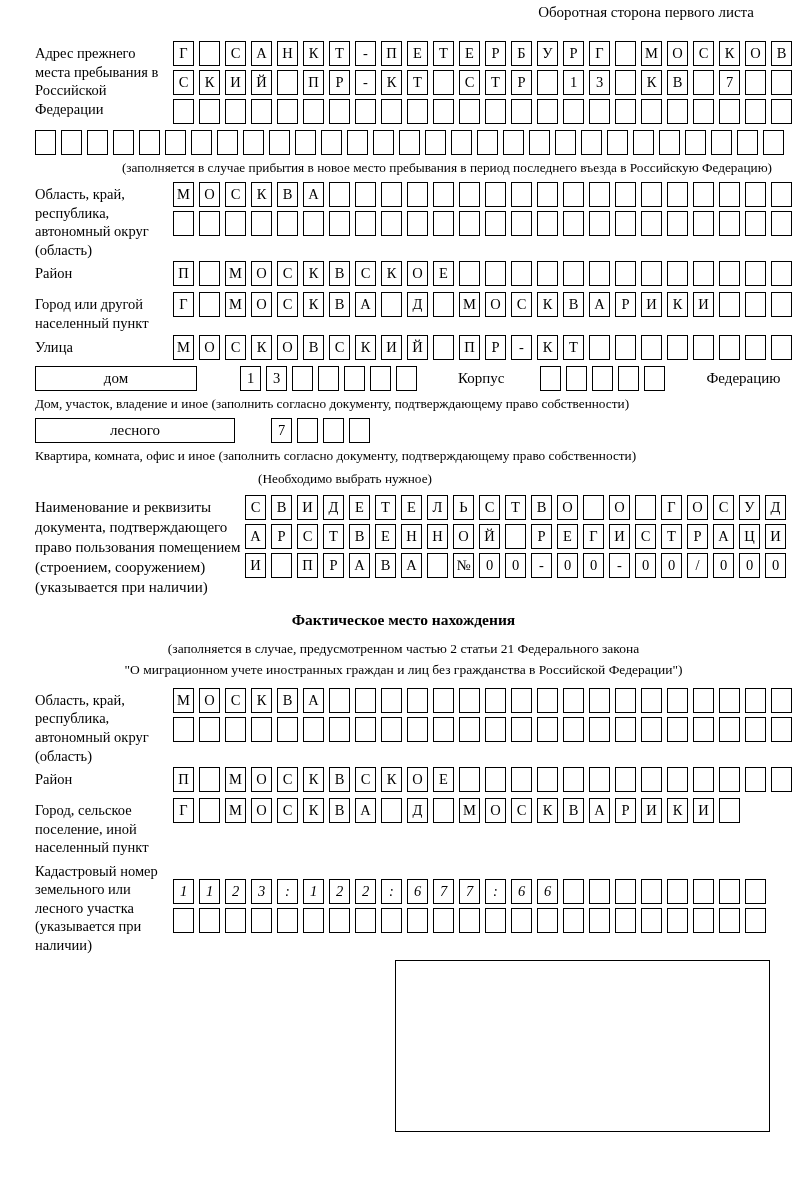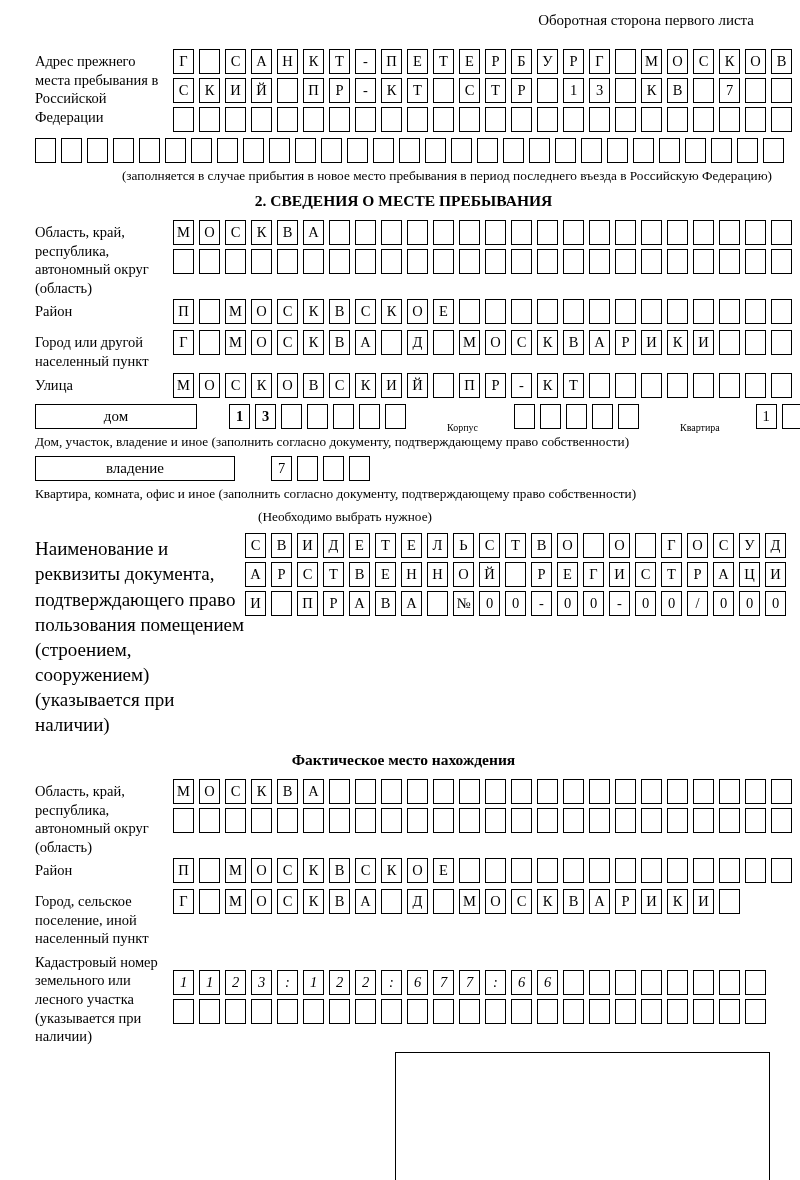--- a/index.html
+++ b/index.html
@@ -1,32 +1,32 @@
 <!DOCTYPE html>
 <html><head>
 <meta charset="utf-8">
 <style>
   html,body{margin:0;padding:0;background:#fff;}
   body{width:800px;height:1180px;color:#000;font-family:"Liberation Serif",serif;}
-  .page{padding:12px 28px 0 35px;box-sizing:border-box;width:800px;height:1180px;overflow:hidden;}
+  .page{padding:4px 28px 0 35px;box-sizing:border-box;width:800px;height:1180px;overflow:hidden;}
   .hdr-note{text-align:right;font-size:15px;margin-bottom:20px;padding-right:18px;}
   .field{display:flex;margin-bottom:2px;}
   .lbl{width:138px;flex:none;font-size:14.5px;line-height:1.28;padding-top:3px;}
-  .lbl-wide{width:210px;flex:none;font-size:19px;line-height:1.32;padding-top:3px;}
+  .lbl-wide{width:210px;flex:none;font-size:15px;line-height:1.32;padding-top:3px;}
   .rows{flex:1;}
   .cells-row{white-space:nowrap;margin-bottom:4px;height:25px;}
   .cell{display:inline-block;box-sizing:border-box;width:21px;height:25px;border:1.5px solid #000;
         margin-right:5px;text-align:center;font-size:14.5px;line-height:22px;vertical-align:top;}
   .caption{font-size:13.3px;line-height:1.3;margin:1px 0 6px 0;}
   .caption.center{text-align:right;}
   .sec-title{text-align:center;font-weight:bold;font-size:15.5px;margin:8px 0 10px 0;}
   .inline-field{display:flex;align-items:flex-start;margin-bottom:2px;height:27px;gap:28px;}
   .bigbox{box-sizing:border-box;border:1.5px solid #000;height:25px;line-height:23px;text-align:center;
           font-size:15px;flex:none;}
-  .inline-lbl{font-size:10px;line-height:25px;margin:11px 8px;flex:none;text-align:right;}
+  .inline-lbl{font-size:15px;line-height:25px;margin:0 8px;flex:none;text-align:right;}
   .checkbox{display:inline-block;box-sizing:border-box;width:22px;height:26px;border:1.5px solid #000;
             text-align:center;font-size:15px;line-height:23px;vertical-align:top;}
   .mesto-row{display:flex;align-items:flex-start;margin:6px 0 2px 0;}
   .mesto-row .t{font-size:15px;line-height:26px;}
   .stamp-box{border:1.5px solid #000;width:375px;height:172px;margin:6px 0 0 360px;box-sizing:border-box;}
   .fact-caption{text-align:center;font-size:13.5px;line-height:1.5;margin-bottom:8px;}
 </style>
 </head>
 <body>
 
@@ -38,21 +38,20 @@
     <div class="lbl">Адрес прежнего места пребывания в Российской Федерации</div>
     <div class="rows">
       <div class="cells-row"><span class="cell">Г</span><span class="cell"></span><span class="cell">С</span><span class="cell">А</span><span class="cell">Н</span><span class="cell">К</span><span class="cell">Т</span><span class="cell">-</span><span class="cell">П</span><span class="cell">Е</span><span class="cell">Т</span><span class="cell">Е</span><span class="cell">Р</span><span class="cell">Б</span><span class="cell">У</span><span class="cell">Р</span><span class="cell">Г</span><span class="cell"></span><span class="cell">М</span><span class="cell">О</span><span class="cell">С</span><span class="cell">К</span><span class="cell">О</span><span class="cell">В</span></div>
       <div class="cells-row"><span class="cell">С</span><span class="cell">К</span><span class="cell">И</span><span class="cell">Й</span><span class="cell"></span><span class="cell">П</span><span class="cell">Р</span><span class="cell">-</span><span class="cell">К</span><span class="cell">Т</span><span class="cell"></span><span class="cell">С</span><span class="cell">Т</span><span class="cell">Р</span><span class="cell"></span><span class="cell">1</span><span class="cell">3</span><span class="cell"></span><span class="cell">К</span><span class="cell">В</span><span class="cell"></span><span class="cell">7</span><span class="cell"></span><span class="cell"></span></div>
       <div class="cells-row"><span class="cell"></span><span class="cell"></span><span class="cell"></span><span class="cell"></span><span class="cell"></span><span class="cell"></span><span class="cell"></span><span class="cell"></span><span class="cell"></span><span class="cell"></span><span class="cell"></span><span class="cell"></span><span class="cell"></span><span class="cell"></span><span class="cell"></span><span class="cell"></span><span class="cell"></span><span class="cell"></span><span class="cell"></span><span class="cell"></span><span class="cell"></span><span class="cell"></span><span class="cell"></span><span class="cell"></span></div>
     </div>
   </div>
   <div class="cells-row"><span class="cell"></span><span class="cell"></span><span class="cell"></span><span class="cell"></span><span class="cell"></span><span class="cell"></span><span class="cell"></span><span class="cell"></span><span class="cell"></span><span class="cell"></span><span class="cell"></span><span class="cell"></span><span class="cell"></span><span class="cell"></span><span class="cell"></span><span class="cell"></span><span class="cell"></span><span class="cell"></span><span class="cell"></span><span class="cell"></span><span class="cell"></span><span class="cell"></span><span class="cell"></span><span class="cell"></span><span class="cell"></span><span class="cell"></span><span class="cell"></span><span class="cell"></span><span class="cell"></span></div>
   <div class="caption center">(заполняется в случае прибытия в новое место пребывания в период последнего въезда в Российскую Федерацию)</div>
 
-  <div class="sec-title">2. СВЕДЕНИЯ О МЕСТЕ ПРЕБЫВАНИЯ</div>
 
   <div class="field">
     <div class="lbl">Область, край, республика, автономный округ (область)</div>
     <div class="rows">
       <div class="cells-row"><span class="cell">М</span><span class="cell">О</span><span class="cell">С</span><span class="cell">К</span><span class="cell">В</span><span class="cell">А</span><span class="cell"></span><span class="cell"></span><span class="cell"></span><span class="cell"></span><span class="cell"></span><span class="cell"></span><span class="cell"></span><span class="cell"></span><span class="cell"></span><span class="cell"></span><span class="cell"></span><span class="cell"></span><span class="cell"></span><span class="cell"></span><span class="cell"></span><span class="cell"></span><span class="cell"></span><span class="cell"></span></div>
       <div class="cells-row"><span class="cell"></span><span class="cell"></span><span class="cell"></span><span class="cell"></span><span class="cell"></span><span class="cell"></span><span class="cell"></span><span class="cell"></span><span class="cell"></span><span class="cell"></span><span class="cell"></span><span class="cell"></span><span class="cell"></span><span class="cell"></span><span class="cell"></span><span class="cell"></span><span class="cell"></span><span class="cell"></span><span class="cell"></span><span class="cell"></span><span class="cell"></span><span class="cell"></span><span class="cell"></span><span class="cell"></span></div>
     </div>
   </div>
 
   <div class="field">
@@ -71,46 +70,50 @@
 
   <div class="field">
     <div class="lbl">Улица</div>
     <div class="rows">
       <div class="cells-row"><span class="cell">М</span><span class="cell">О</span><span class="cell">С</span><span class="cell">К</span><span class="cell">О</span><span class="cell">В</span><span class="cell">С</span><span class="cell">К</span><span class="cell">И</span><span class="cell">Й</span><span class="cell"></span><span class="cell">П</span><span class="cell">Р</span><span class="cell">-</span><span class="cell">К</span><span class="cell">Т</span><span class="cell"></span><span class="cell"></span><span class="cell"></span><span class="cell"></span><span class="cell"></span><span class="cell"></span><span class="cell"></span><span class="cell"></span></div>
     </div>
   </div>
 
   <div class="inline-field">
     <div class="bigbox" style="width:162px;">дом</div>
-    <div class="cells-row" style="margin-left:4px;font-weight:bold;"><span class="cell">1</span><span class="cell">3</span><span class="cell"></span><span class="cell"></span><span class="cell"></span><span class="cell"></span><span class="cell"></span></div>
+    <div class="cells-row" style="margin-left:15px;"><span class="cell">1</span><span class="cell">3</span><span class="cell"></span><span class="cell"></span><span class="cell"></span><span class="cell"></span><span class="cell"></span></div>
     <div class="inline-lbl">Корпус</div>
     <div class="cells-row"><span class="cell"></span><span class="cell"></span><span class="cell"></span><span class="cell"></span><span class="cell"></span></div>
-    <div class="inline-lbl">Квартира</div>
+    <div class="inline-lbl">Федерацию</div>
     <div class="cells-row"><span class="cell">1</span><span class="cell"></span><span class="cell"></span><span class="cell"></span></div>
   </div>
   <div class="caption">Дом, участок, владение и иное (заполнить согласно документу, подтверждающему право собственности)</div>
 
   <div class="inline-field">
-    <div class="bigbox" style="width:200px;">владение</div>
+    <div class="bigbox" style="width:200px;">лесного</div>
     <div class="cells-row" style="margin-left:8px;"><span class="cell">7</span><span class="cell"></span><span class="cell"></span><span class="cell"></span></div>
   </div>
   <div class="caption">Квартира, комната, офис и иное (заполнить согласно документу, подтверждающему право собственности)</div>
 
   <div class="caption" style="width:620px;text-align:center;margin-bottom:8px;">(Необходимо выбрать нужное)</div>
 
   <div class="field">
     <div class="lbl-wide">Наименование и реквизиты документа, подтверждающего право пользования помещением (строением, сооружением) (указывается при наличии)</div>
     <div class="rows">
       <div class="cells-row"><span class="cell">С</span><span class="cell">В</span><span class="cell">И</span><span class="cell">Д</span><span class="cell">Е</span><span class="cell">Т</span><span class="cell">Е</span><span class="cell">Л</span><span class="cell">Ь</span><span class="cell">С</span><span class="cell">Т</span><span class="cell">В</span><span class="cell">О</span><span class="cell"></span><span class="cell">О</span><span class="cell"></span><span class="cell">Г</span><span class="cell">О</span><span class="cell">С</span><span class="cell">У</span><span class="cell">Д</span></div>
       <div class="cells-row"><span class="cell">А</span><span class="cell">Р</span><span class="cell">С</span><span class="cell">Т</span><span class="cell">В</span><span class="cell">Е</span><span class="cell">Н</span><span class="cell">Н</span><span class="cell">О</span><span class="cell">Й</span><span class="cell"></span><span class="cell">Р</span><span class="cell">Е</span><span class="cell">Г</span><span class="cell">И</span><span class="cell">С</span><span class="cell">Т</span><span class="cell">Р</span><span class="cell">А</span><span class="cell">Ц</span><span class="cell">И</span></div>
       <div class="cells-row"><span class="cell">И</span><span class="cell"></span><span class="cell">П</span><span class="cell">Р</span><span class="cell">А</span><span class="cell">В</span><span class="cell">А</span><span class="cell"></span><span class="cell">№</span><span class="cell">0</span><span class="cell">0</span><span class="cell">-</span><span class="cell">0</span><span class="cell">0</span><span class="cell">-</span><span class="cell">0</span><span class="cell">0</span><span class="cell">/</span><span class="cell">0</span><span class="cell">0</span><span class="cell">0</span></div>
     </div>
   </div>
 
   <div class="sec-title" style="margin-top:14px;">Фактическое место нахождения</div>
+  <div class="fact-caption">
+    <div>(заполняется в случае, предусмотренном частью 2 статьи 21 Федерального закона</div>
+    <div>"О миграционном учете иностранных граждан и лиц без гражданства в Российской Федерации")</div>
+  </div>
 
   <div class="field">
     <div class="lbl">Область, край, республика, автономный округ (область)</div>
     <div class="rows">
       <div class="cells-row"><span class="cell">М</span><span class="cell">О</span><span class="cell">С</span><span class="cell">К</span><span class="cell">В</span><span class="cell">А</span><span class="cell"></span><span class="cell"></span><span class="cell"></span><span class="cell"></span><span class="cell"></span><span class="cell"></span><span class="cell"></span><span class="cell"></span><span class="cell"></span><span class="cell"></span><span class="cell"></span><span class="cell"></span><span class="cell"></span><span class="cell"></span><span class="cell"></span><span class="cell"></span><span class="cell"></span><span class="cell"></span></div>
       <div class="cells-row"><span class="cell"></span><span class="cell"></span><span class="cell"></span><span class="cell"></span><span class="cell"></span><span class="cell"></span><span class="cell"></span><span class="cell"></span><span class="cell"></span><span class="cell"></span><span class="cell"></span><span class="cell"></span><span class="cell"></span><span class="cell"></span><span class="cell"></span><span class="cell"></span><span class="cell"></span><span class="cell"></span><span class="cell"></span><span class="cell"></span><span class="cell"></span><span class="cell"></span><span class="cell"></span><span class="cell"></span></div>
     </div>
   </div>
 
   <div class="field">

